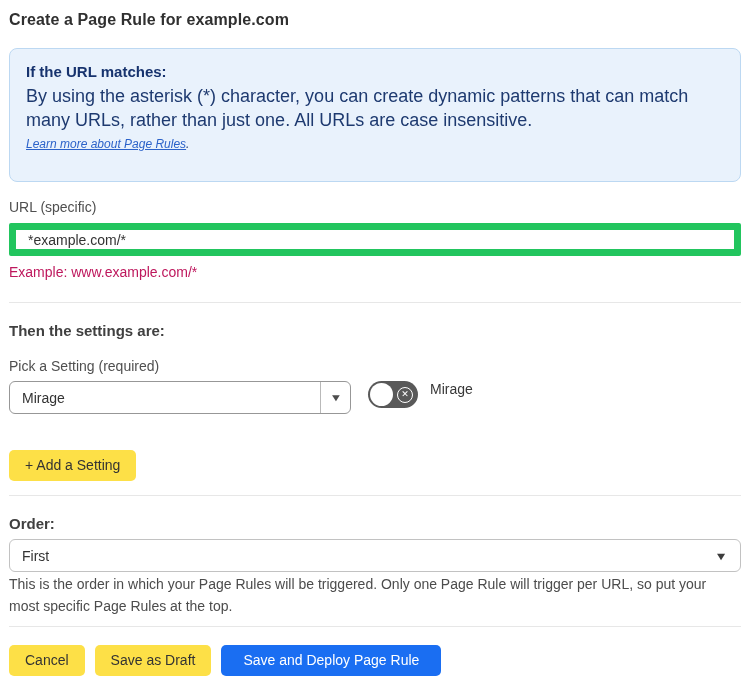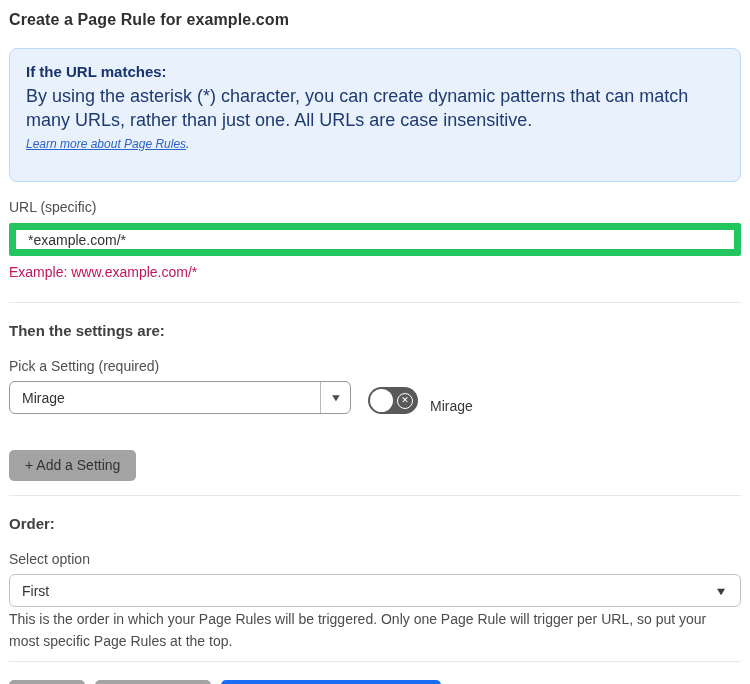--- a/index.html
+++ b/index.html
@@ -89,21 +89,21 @@
     font-size: 15px;
     font-weight: bold;
     color: #404040;
     line-height: 20px;
   }
 
   
   .setting-row {
     margin-top: 5px;
     display: flex;
-    align-items: flex-end;
+    align-items: flex-start;
   }
   .select-box {
     height: 33px;
     border: 1px solid #979797;
     border-radius: 6px;
     background: #ffffff;
     display: flex;
     align-items: center;
     cursor: pointer;
   }
@@ -170,21 +170,21 @@
     border: none;
     border-radius: 5px;
     font-size: 14px;
     font-family: "Liberation Sans", "DejaVu Sans", sans-serif;
     cursor: pointer;
     line-height: 31px;
     height: 31px;
     padding: 0 16px;
   }
   .btn-gray {
-    background: #a3a3a3;
+    background: #fde047;
     color: #333333;
     text-align: center;
   }
   .btn-blue {
     background: #1a6ef2;
     color: #ffffff;
     padding: 0 22px;
   }
   .add-setting-btn { margin-top: 36px; height: 31px; }
 
@@ -245,21 +245,20 @@
     </div>
     <span class="toggle-setting-label">Mirage</span>
   </div>
 
   <button class="btn btn-gray add-setting-btn">+ Add a Setting</button>
 
   <hr class="divider tight">
 
   <div class="section-heading">Order:</div>
 
-  <div class="field-label">Select option</div>
 
   <div class="select-box order-select">
     <span class="select-value">First</span>
     <span class="order-arrow">▼</span>
   </div>
 
   <div class="helper-text order-helper">This is the order in which your Page Rules will be triggered. Only one Page Rule will trigger per URL, so put your most specific Page Rules at the top.</div>
 
   <hr class="divider thin">
 

